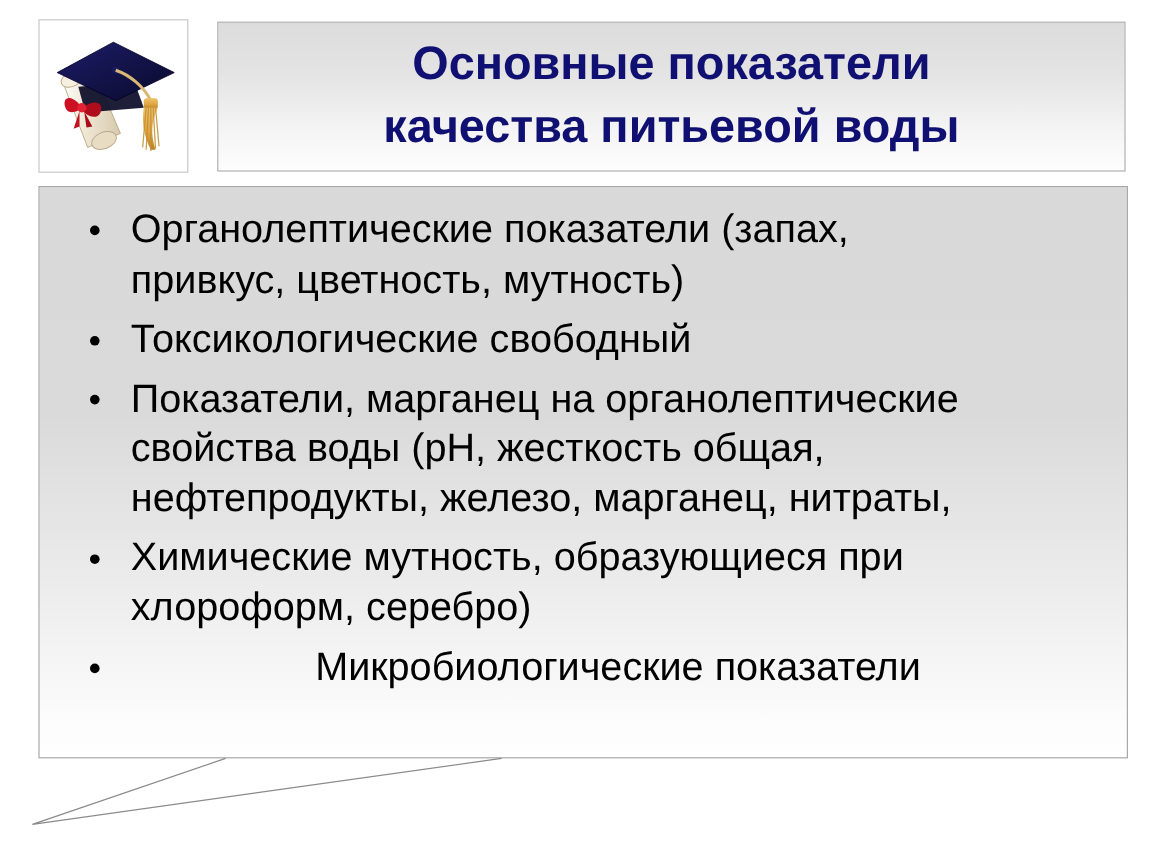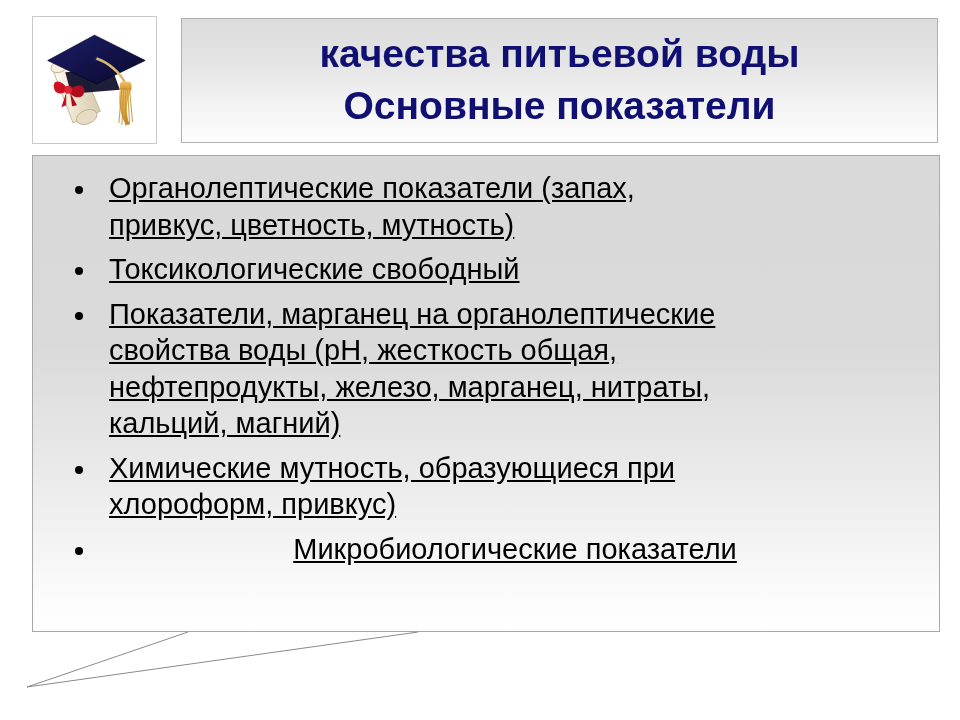--- a/index.html
+++ b/index.html
@@ -92,24 +92,23 @@
   #bullet-list {
     list-style: none;
     margin: 0;
     padding: 0;
   }
   .bullet-item {
     position: relative;
     padding-left: 58px;
     margin: 0 0 8px 0;
     color: #000000;
-    font-size: 29px;
+    font-size: 33px;
     line-height: 1.26;
     font-weight: normal;
-    text-decoration: underline;
   }
   .bullet-item:last-child { margin-bottom: 0; text-align: center; }
   .bullet-marker {
     position: absolute;
     left: 24px;
     top: 0.56em;
     width: 8px;
     height: 8px;
     background: #000000;
     border-radius: 50%;
@@ -180,22 +179,22 @@
           <circle cx="33" cy="70" r="4" fill="#e02233"></circle>
           <path d="M31 73 L26 88 L31 86 Z" fill="#c3101f"></path>
           <path d="M35 73 L42 86 L37 87 Z" fill="#aa0c19"></path>
         </g>
       </svg>
     </div>
   </div>
 
   <div id="title-box">
     <div id="title-text">
+      <span class="line">Основные показатели</span>
       <span class="line">качества питьевой воды</span>
-      <span class="line">Основные показатели</span>
     </div>
   </div>
 
   <div id="content-box">
     <ul id="bullet-list">
 
       <li class="bullet-item">
         <span class="bullet-marker"></span>
         <span class="bullet-text">
           <span class="line">Органолептические показатели (запах,</span>
@@ -209,29 +208,28 @@
           <span class="line">Токсикологические свободный</span>
         </span>
       </li>
 
       <li class="bullet-item">
         <span class="bullet-marker"></span>
         <span class="bullet-text">
           <span class="line">Показатели, марганец на органолептические</span>
           <span class="line">свойства воды (pH, жесткость общая,</span>
           <span class="line">нефтепродукты, железо, марганец, нитраты,</span>
-          <span class="line">кальций, магний)</span>
         </span>
       </li>
 
       <li class="bullet-item">
         <span class="bullet-marker"></span>
         <span class="bullet-text">
           <span class="line">Химические мутность, образующиеся при</span>
-          <span class="line">хлороформ, привкус)</span>
+          <span class="line">хлороформ, серебро)</span>
         </span>
       </li>
 
       <li class="bullet-item">
         <span class="bullet-marker"></span>
         <span class="bullet-text">
           <span class="line">Микробиологические показатели</span>
         </span>
       </li>
 

